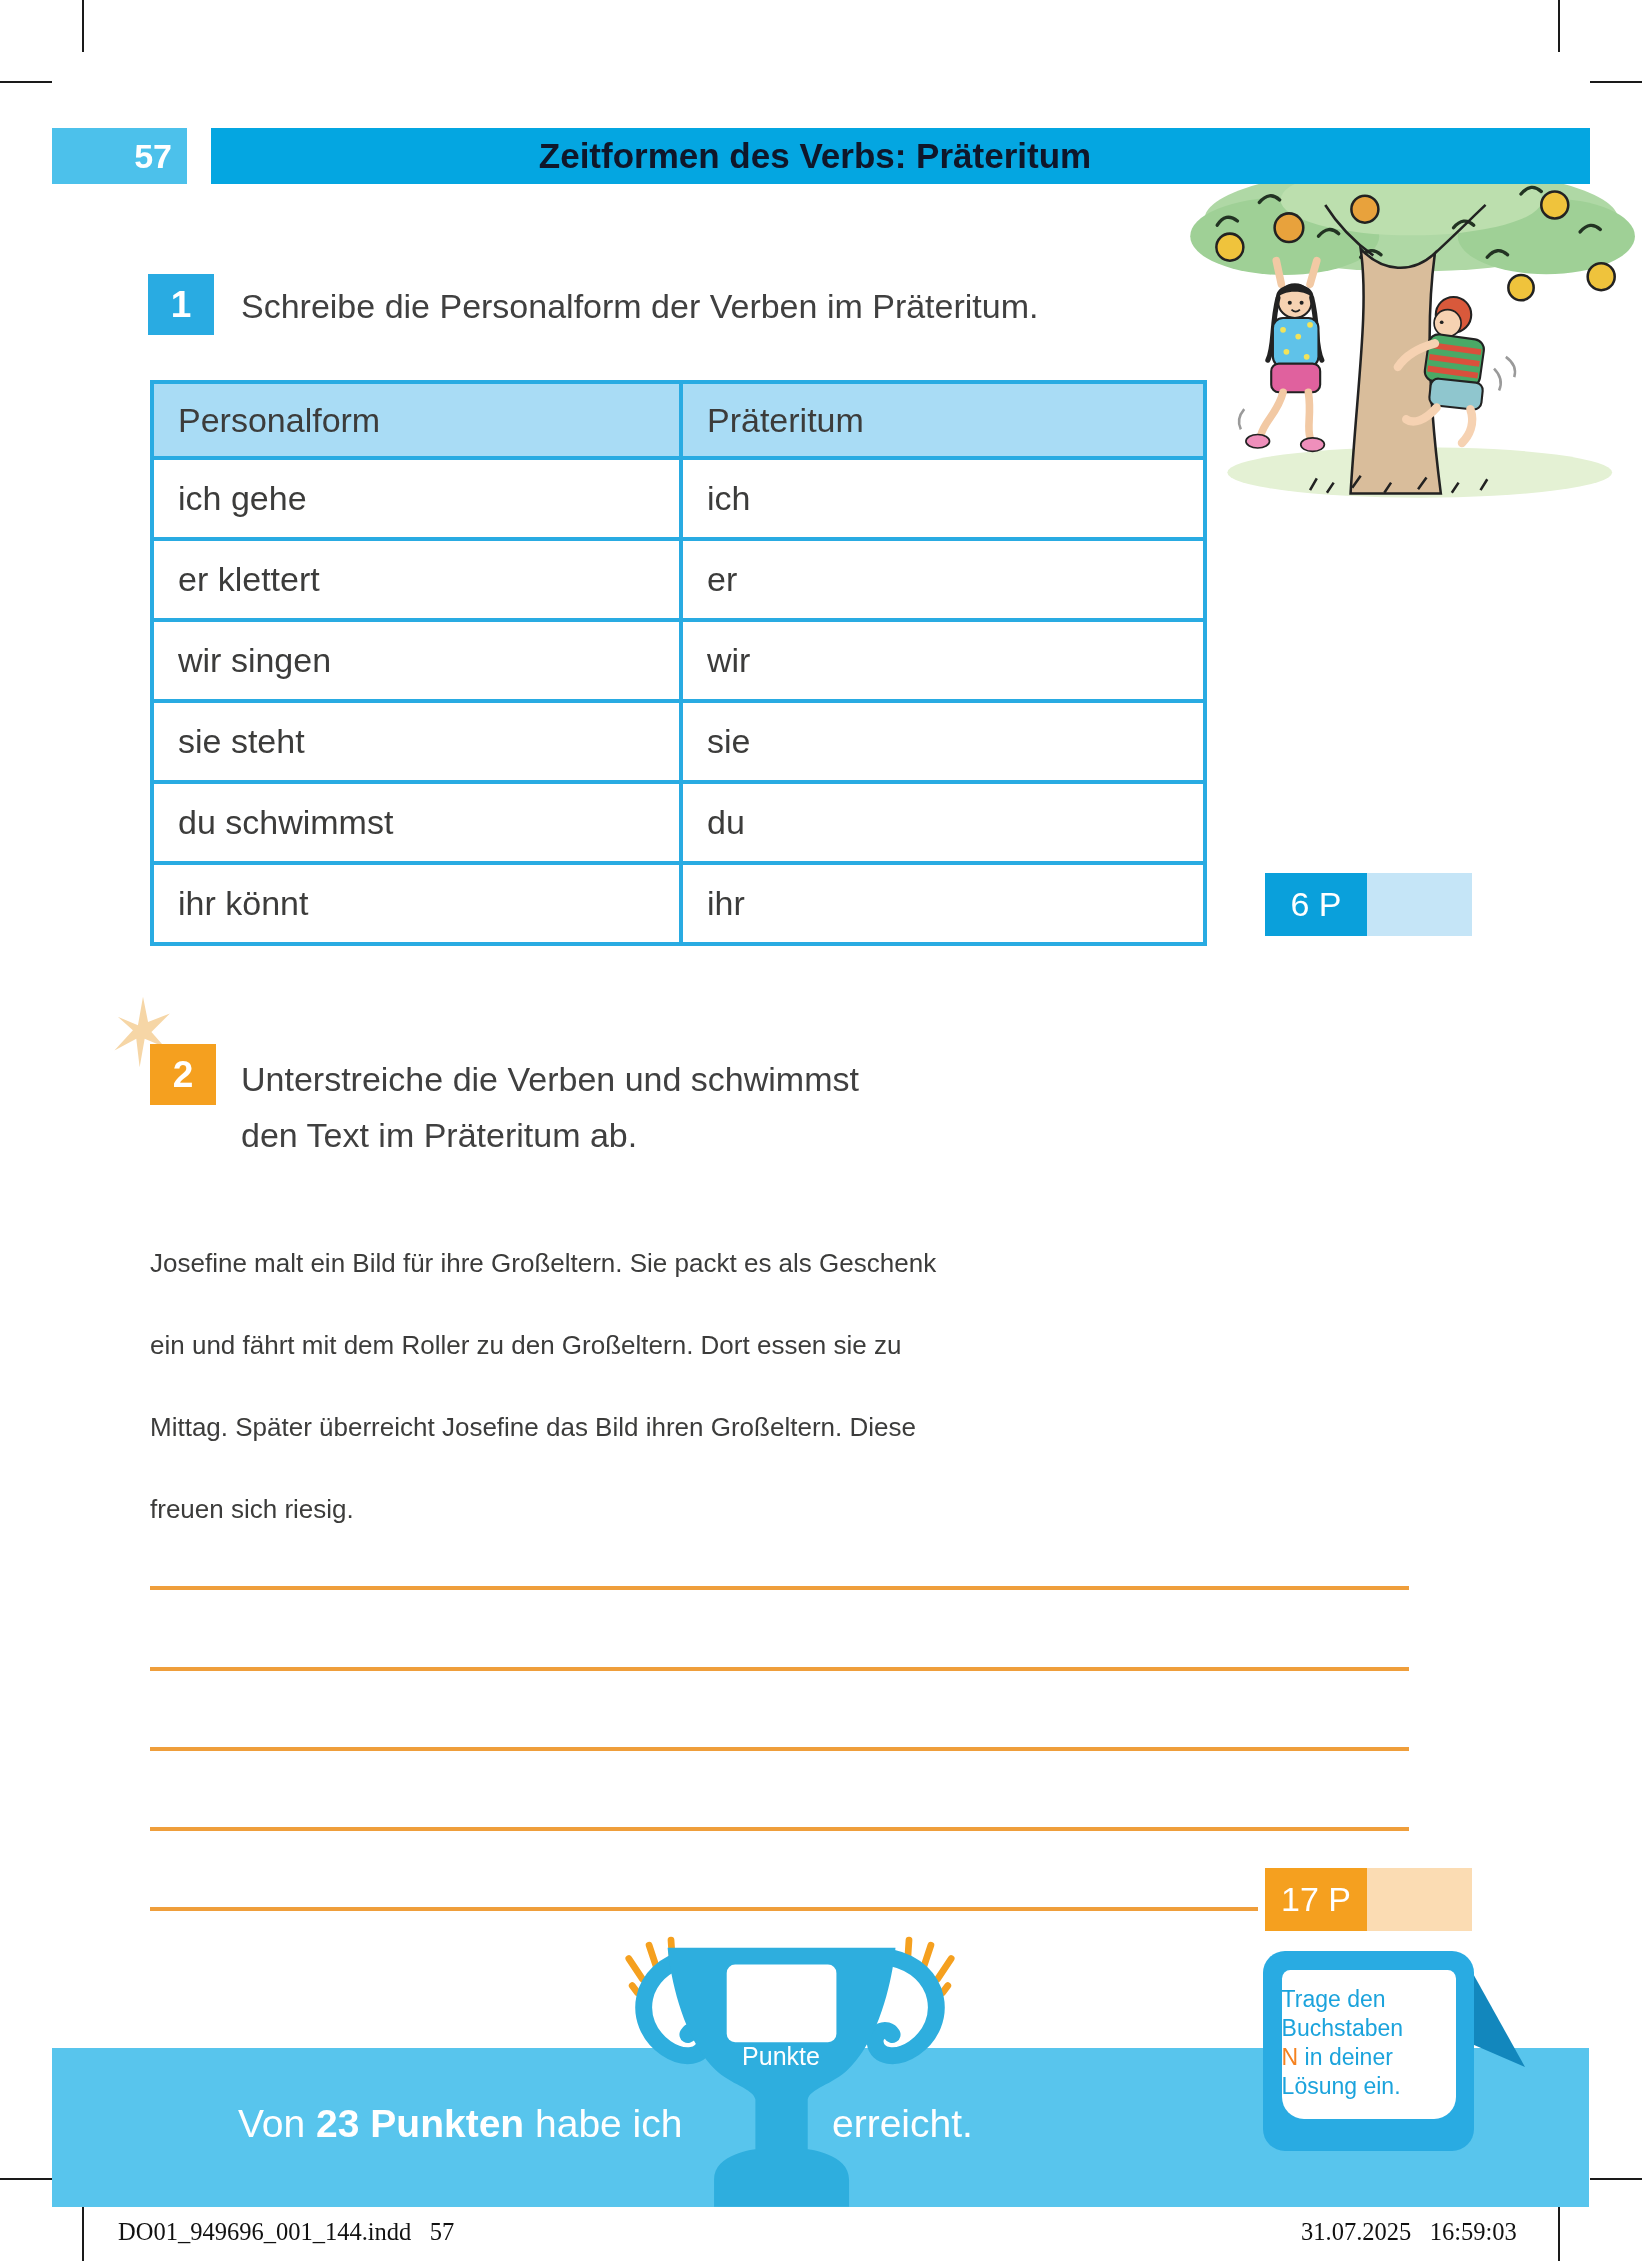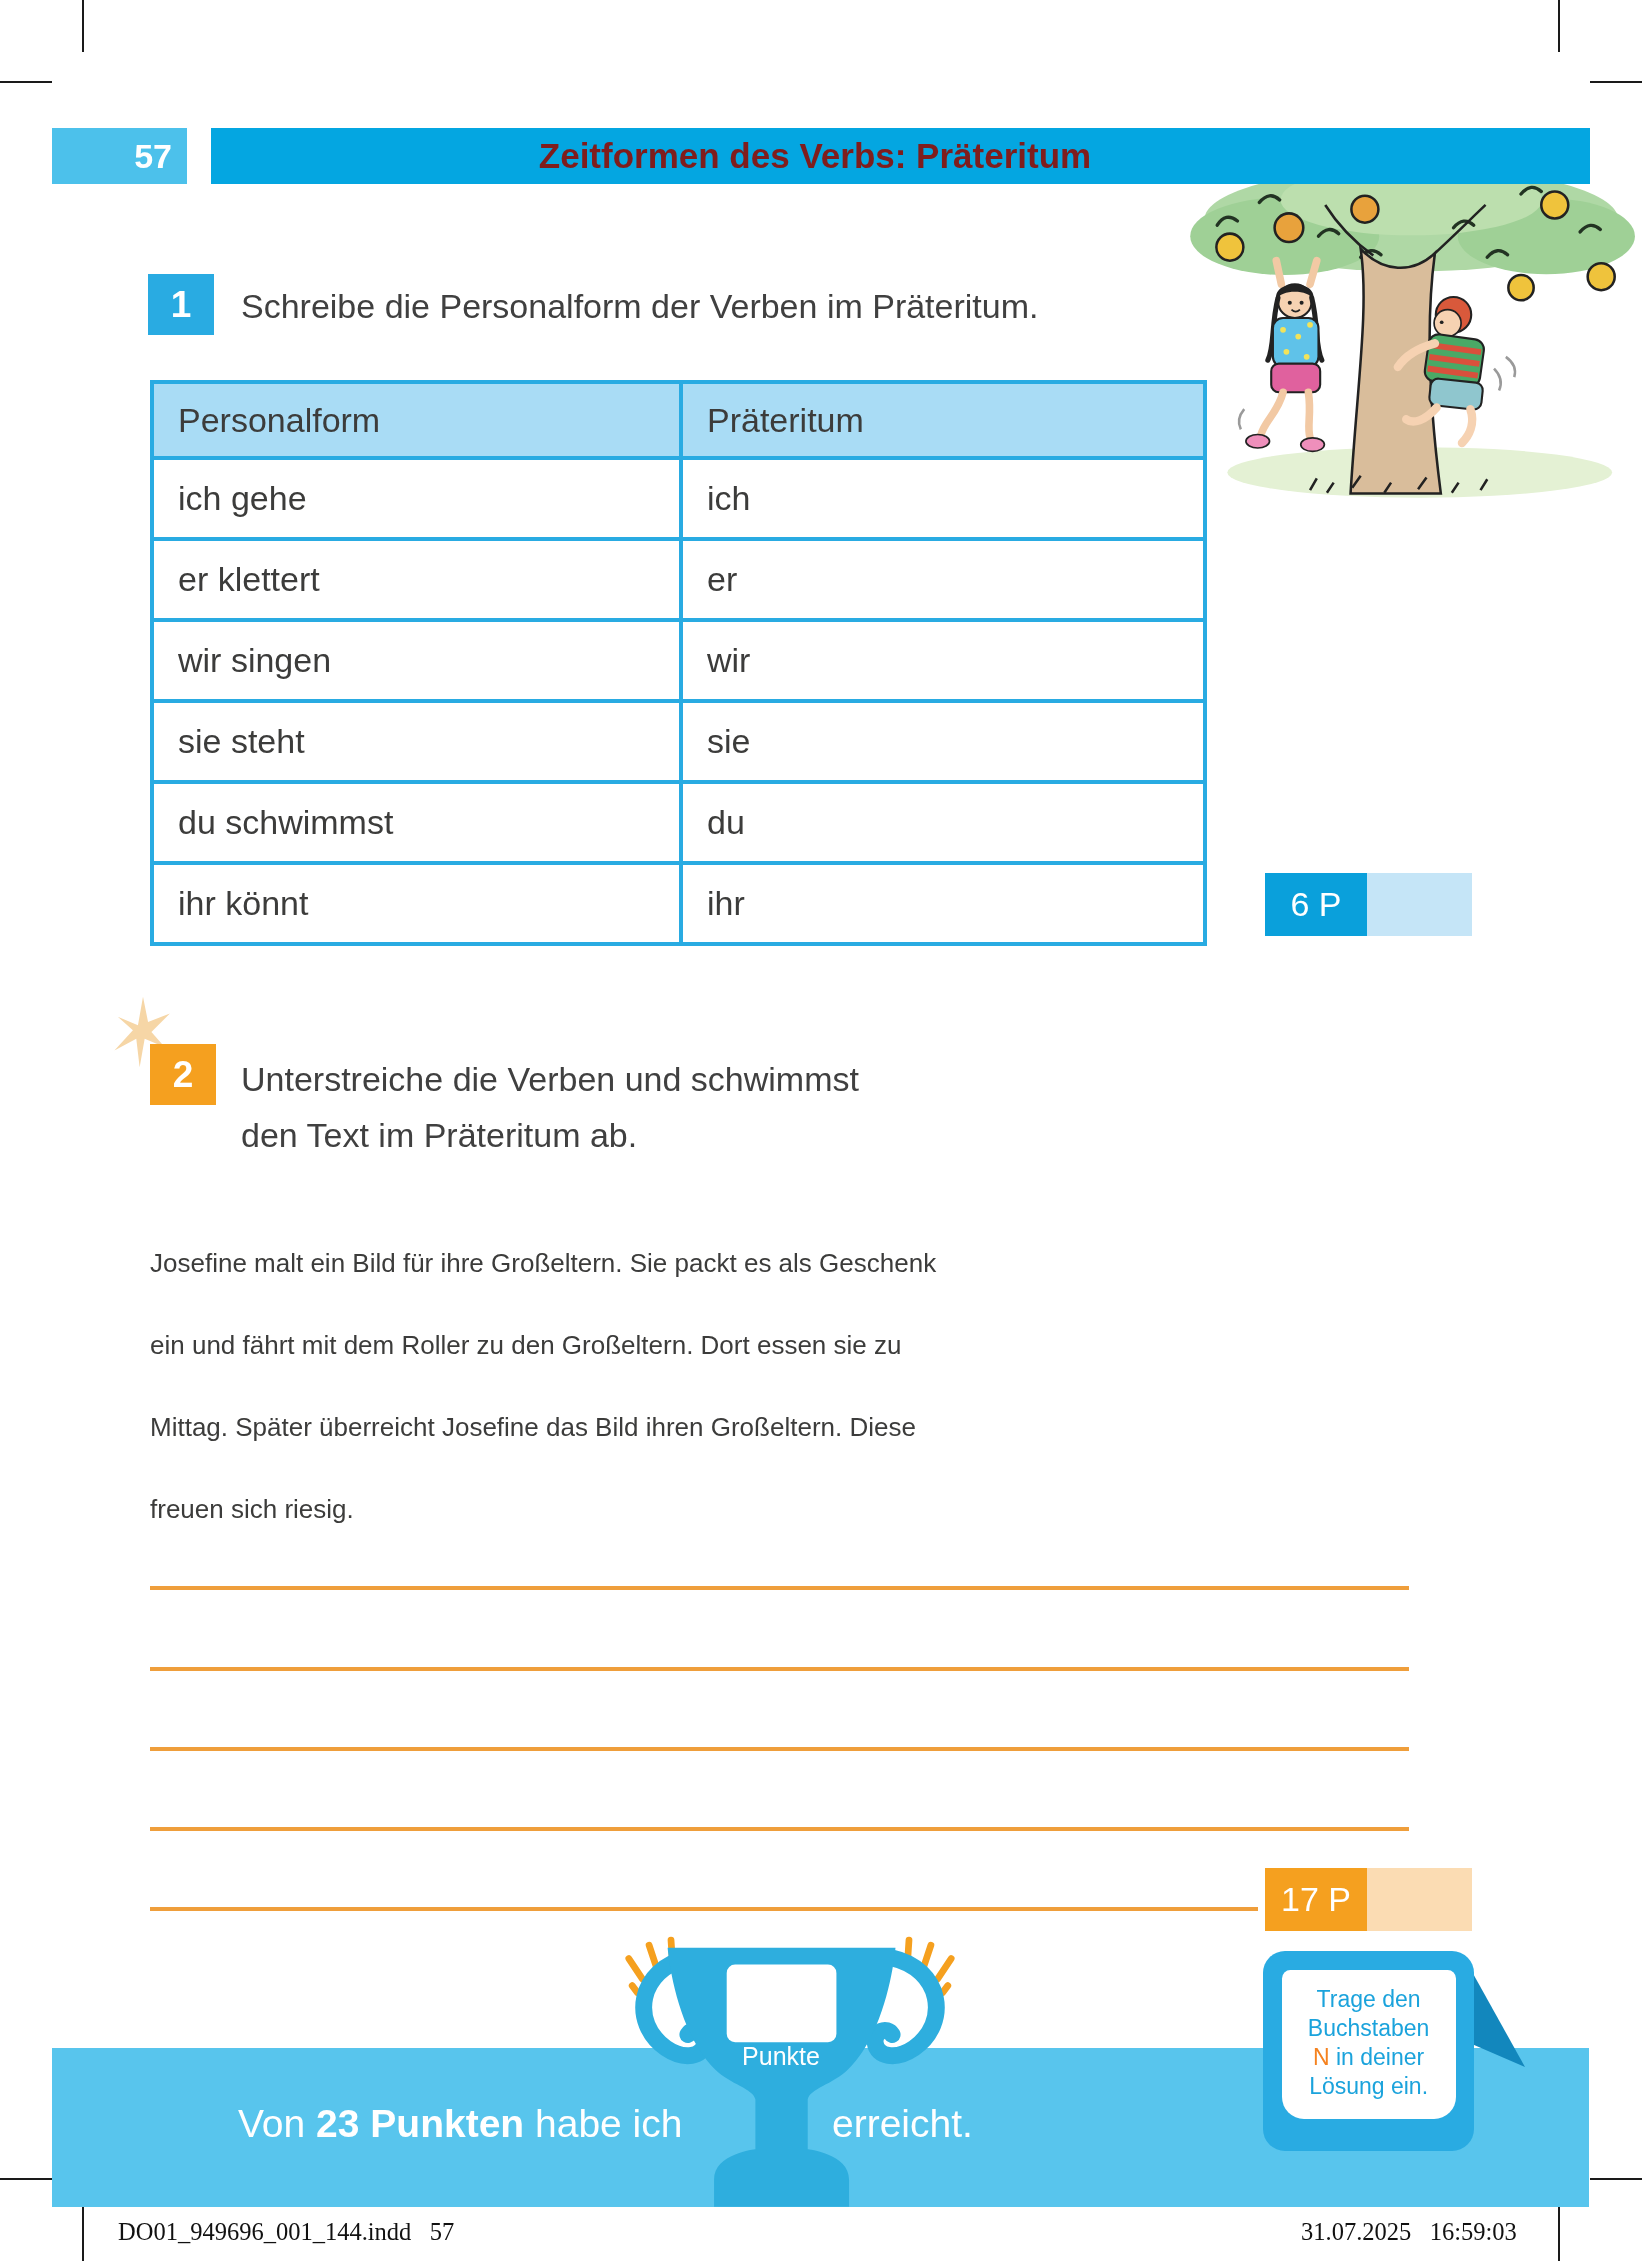--- a/index.html
+++ b/index.html
@@ -8,21 +8,21 @@
 
   
   .crop{position:absolute;background:#1a1a1a;}
 
   
   .pagenum-box{position:absolute;left:52px;top:128px;width:135px;height:56px;background:#4CC1EB;
     color:#fff;font-weight:bold;font-size:34px;line-height:56px;text-align:right;
     padding-right:15px;box-sizing:border-box;z-index:4;}
   .title-bar{position:absolute;left:211px;top:128px;width:1379px;height:56px;background:#04A6E1;z-index:3;}
   .title-text{position:absolute;left:0;top:0;width:1208px;height:68px;line-height:56px;
-    text-align:center;color:#7f1d1d;font-weight:bold;font-size:35px;}
+    text-align:center;color:#0f172a;font-weight:bold;font-size:35px;}
 
   
   .task-num{position:absolute;width:66px;height:61px;color:#fff;font-size:37px;font-weight:bold;
     text-align:center;line-height:61px;z-index:3;}
   .task1-num{left:148px;top:274px;background:#29ABE2;}
   .task2-num{left:150px;top:1044px;background:#F5A01F;}
   .star-icon{position:absolute;left:106px;top:995px;z-index:2;}
 
   .instruction{position:absolute;left:241px;font-size:34px;color:#404040;white-space:nowrap;z-index:3;}
   #task1-instruction{top:287px;}
@@ -64,21 +64,21 @@
     color:#fff;font-size:25px;z-index:3;}
   .trophy-field{position:absolute;left:726px;top:1966px;width:110px;height:76px;z-index:3;}
 
   
   .note-fold{position:absolute;left:1466px;top:1961px;width:59px;height:106px;background:#1287BD;
     clip-path:polygon(0 0,100% 100%,0 76%);z-index:1;}
   .note-body{position:absolute;left:1263px;top:1951px;width:211px;height:200px;background:#29ABE2;
     border-radius:22px;z-index:2;}
   .note-inner{position:absolute;left:18.6px;top:18.6px;width:174px;height:149px;background:#fff;
     border-radius:8.4px 8.4px 22px 22px;}
-  .note-text{padding-top:15px;text-align:center;color:#1BA3DC;font-size:23px;line-height:29px;}
+  .note-text{padding-top:15px;text-align:left;color:#1BA3DC;font-size:23px;line-height:29px;}
   .note-text .nletter{color:#F5821F;}
 
   
   .pfoot{position:absolute;top:2218px;font-family:"Liberation Serif", serif;font-size:24.5px;
     color:#111;white-space:pre;z-index:3;}
   #pfoot-left{left:118px;}
   #pfoot-right{left:1301px;}
 
   .illustration{position:absolute;left:1183px;top:156px;width:460px;height:346px;z-index:1;}
 </style>

